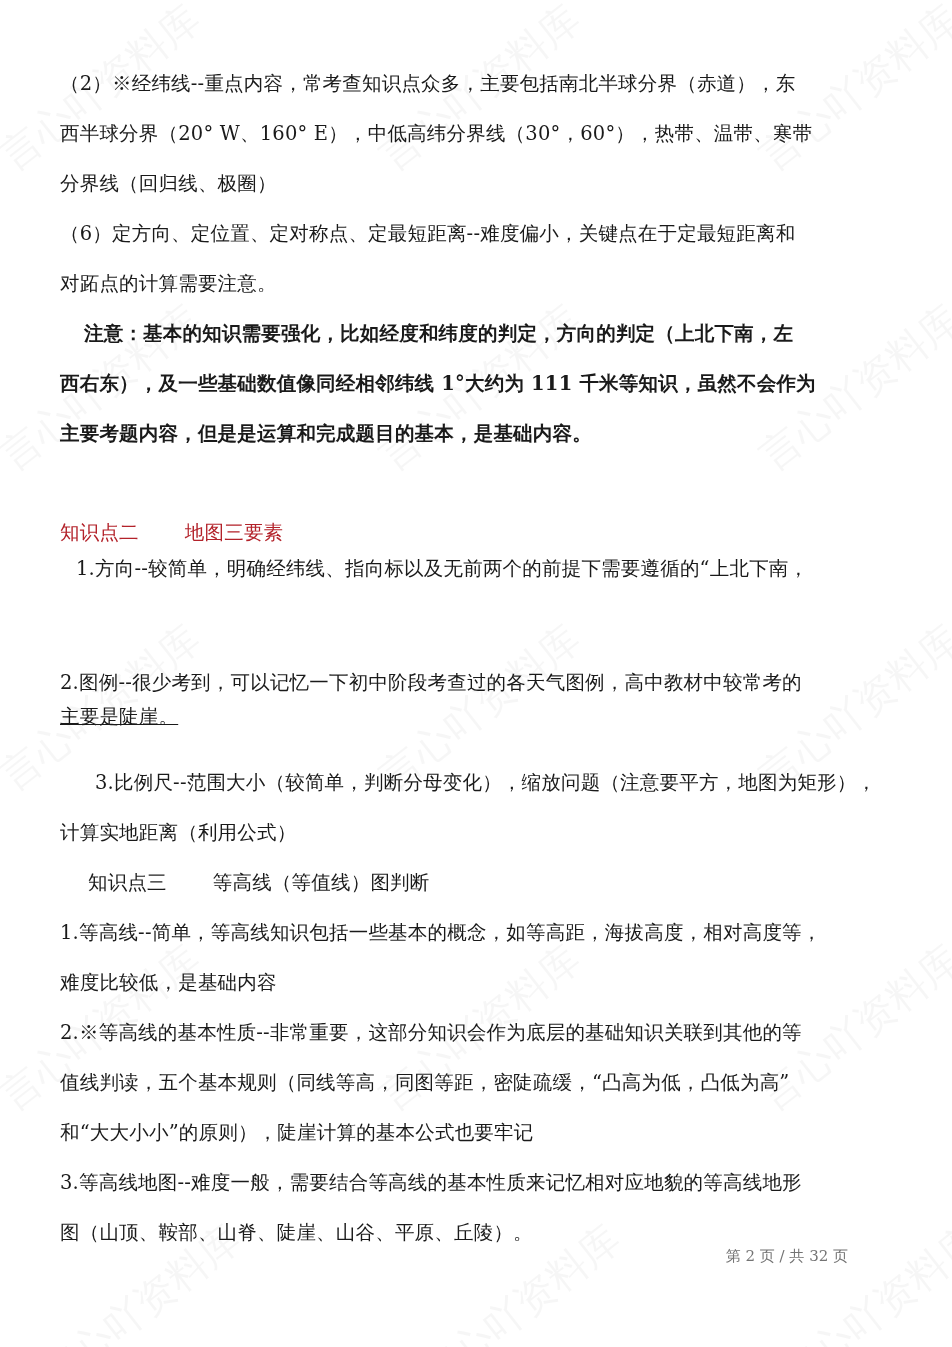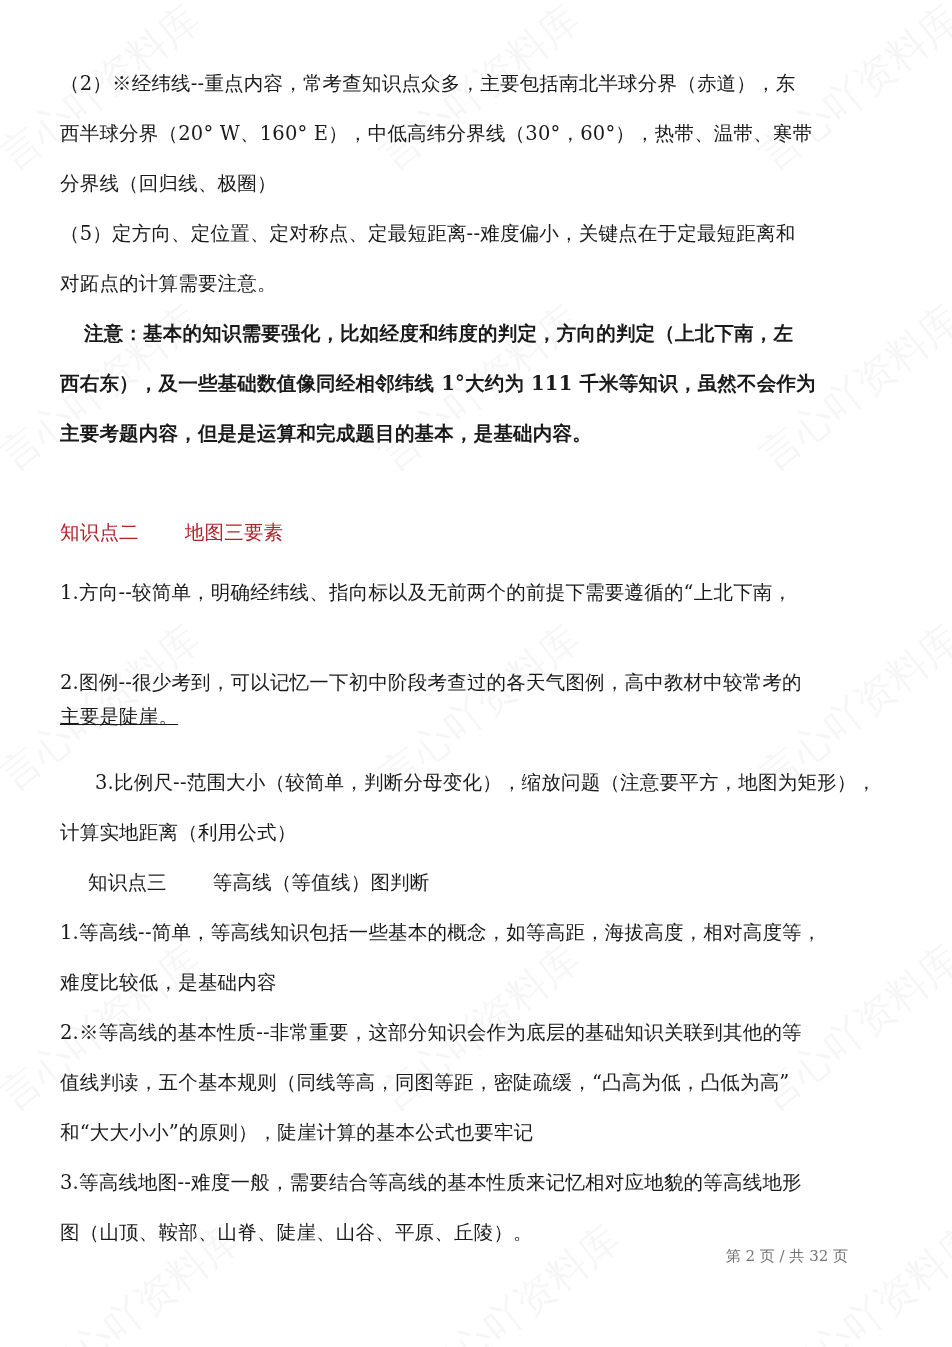--- a/index.html
+++ b/index.html
@@ -45,32 +45,32 @@
   <div class="watermark" style="left:360px;top:1000px;">言心吖资料库</div>
   <div class="watermark" style="left:740px;top:1000px;">言心吖资料库</div>
   <div class="watermark" style="left:20px;top:1280px;">言心吖资料库</div>
   <div class="watermark" style="left:400px;top:1280px;">言心吖资料库</div>
   <div class="watermark" style="left:760px;top:1280px;">言心吖资料库</div>
 
   <div class="line" style="top:71px;">（2）※经纬线--重点内容，常考查知识点众多，主要包括南北半球分界（赤道），东</div>
   <div class="line" style="top:121px;">西半球分界（20° W、160° E），中低高纬分界线（30°，60°），热带、温带、寒带</div>
   <div class="line" style="top:171px;">分界线（回归线、极圈）</div>
 
-  <div class="line" style="top:221px;">（5）定方向、定位置、定对称点、定最短距离--难度偏小，关键点在于定最短距离和</div>
+  <div class="line" style="top:221px;">（6）定方向、定位置、定对称点、定最短距离--难度偏小，关键点在于定最短距离和</div>
   <div class="line" style="top:271px;">对跖点的计算需要注意。</div>
 
   <div class="line bold" style="top:321px; left:84px;">注意：基本的知识需要强化，比如经度和纬度的判定，方向的判定（上北下南，左</div>
   <div class="line bold" style="top:371px;">西右东），及一些基础数值像同经相邻纬线 1°大约为 111 千米等知识，虽然不会作为</div>
   <div class="line bold" style="top:421px;">主要考题内容，但是是运算和完成题目的基本，是基础内容。</div>
 
   <div class="line red" style="top:520px;">
     <span>知识点二</span><span class="gap"></span><span>地图三要素</span>
   </div>
 
-  <div class="line" style="top:580px;">1.方向--较简单，明确经纬线、指向标以及无前两个的前提下需要遵循的“上北下南，</div>
+  <div class="line" style="top:556px;margin-left:16px;">1.方向--较简单，明确经纬线、指向标以及无前两个的前提下需要遵循的“上北下南，</div>
 
   <div class="line" style="top:670px;">2.图例--很少考到，可以记忆一下初中阶段考查过的各天气图例，高中教材中较常考的</div>
   <div class="line" style="top:704px;text-decoration:underline;">主要是陡崖。</div>
 
   <div class="line" style="top:770px;margin-left:35px;">3.比例尺--范围大小（较简单，判断分母变化），缩放问题（注意要平方，地图为矩形），</div>
   <div class="line" style="top:820px;">计算实地距离（利用公式）</div>
 
   <div class="line" style="top:870px;margin-left:28px;">
     <span>知识点三</span><span class="gap"></span><span>等高线（等值线）图判断</span>
   </div>

